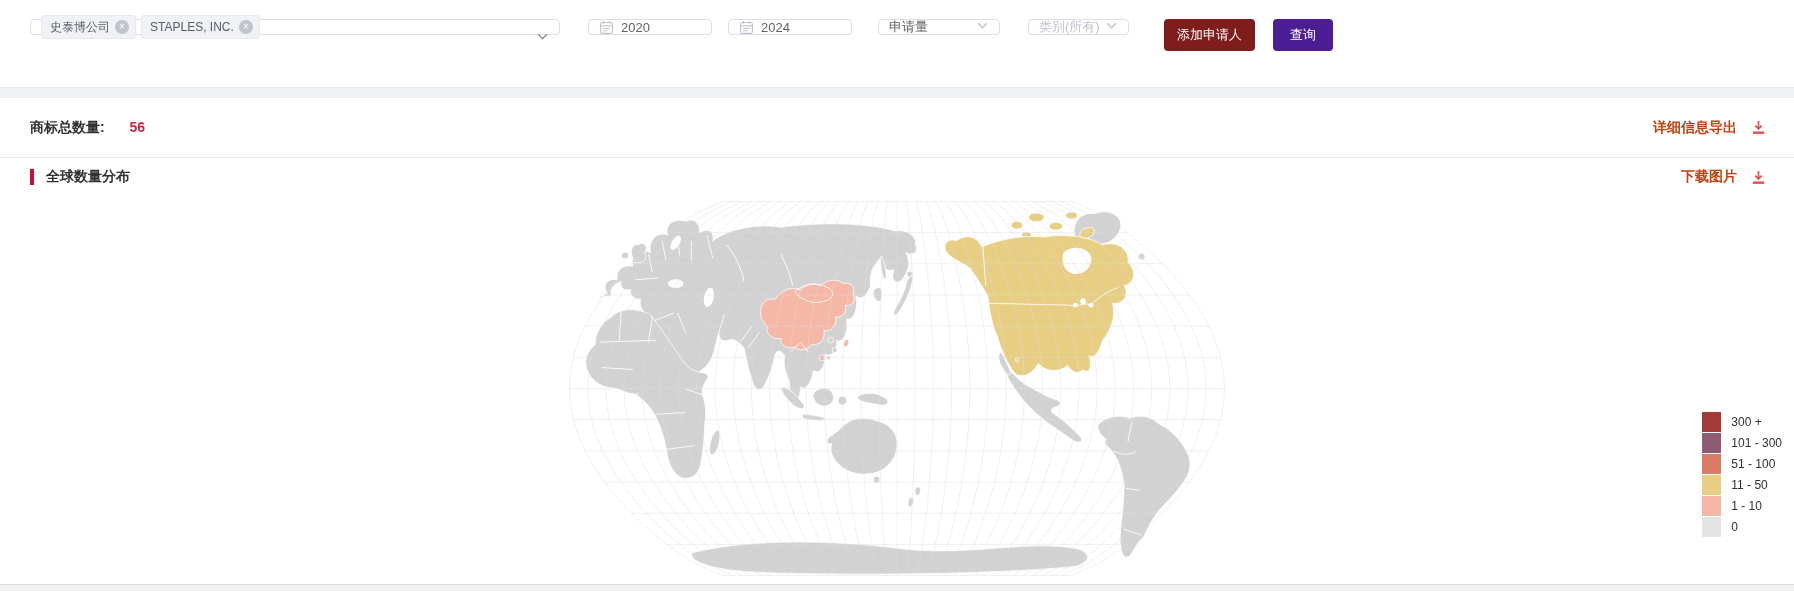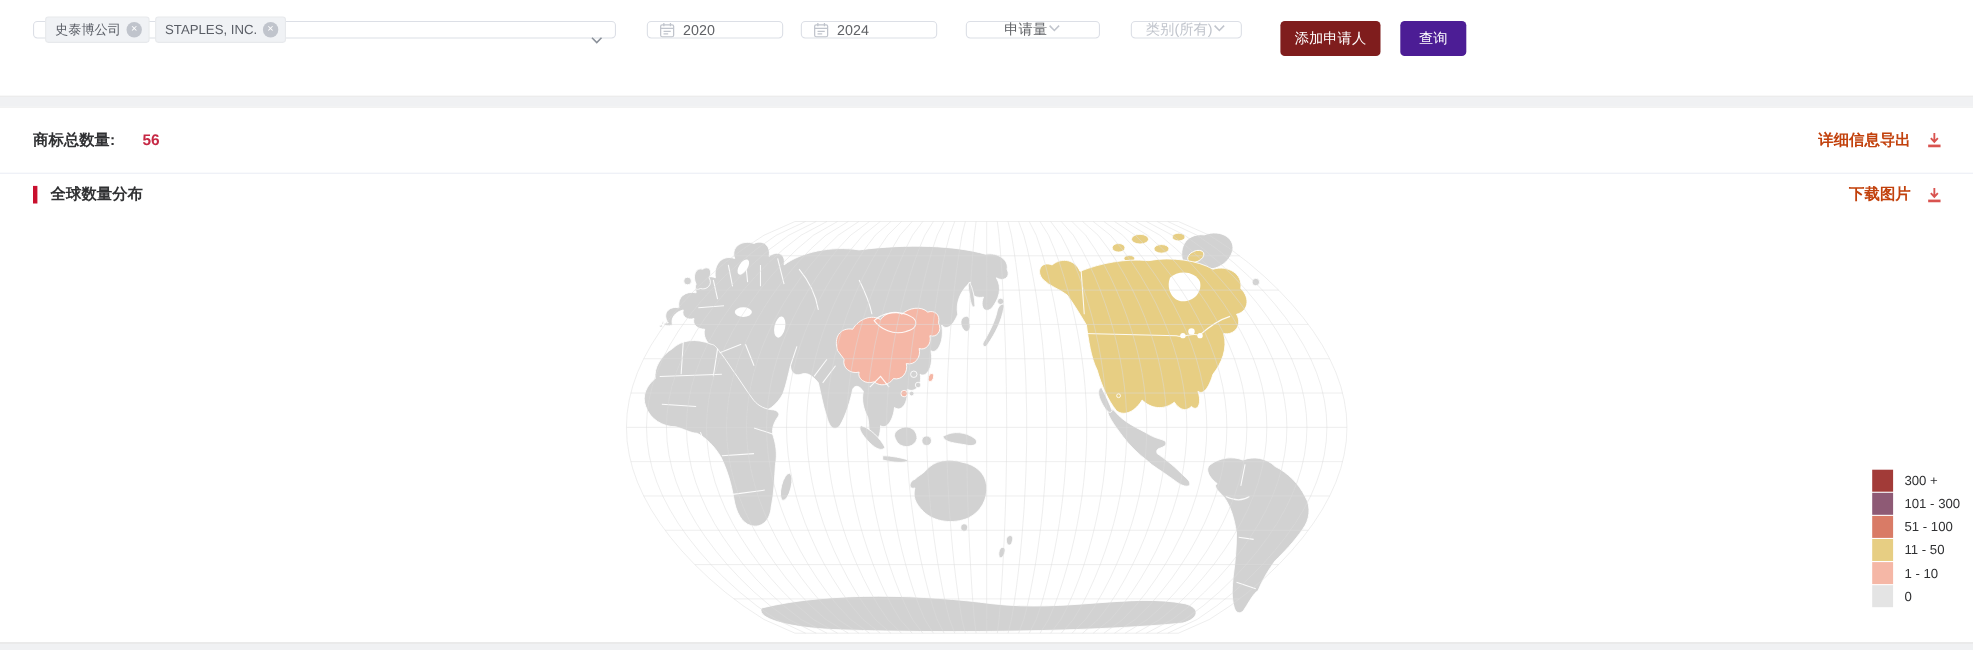--- a/index.html
+++ b/index.html
@@ -15,21 +15,21 @@
   .multiselect { width:530px; padding:0 30px 0 5px; position:relative; }
   .tag { height:24px; background:#f0f2f5; border:1px solid #e7e9ec; border-radius:3px;
          display:inline-flex; align-items:center; padding:0 6px 0 8px; font-size:12px;
          color:#5a5e66; margin-left:5px; white-space:nowrap; }
   .tag .close { width:14px; height:14px; border-radius:50%; background:#c0c4cc; color:#fff;
                 font-size:10px; line-height:14px; text-align:center; margin-left:5px; cursor:pointer; }
   .caret { position:absolute; right:10px; top:10px; }
   .date-input { width:124px; margin-left:28px; padding:0 10px; }
   .date-input + .date-input { margin-left:16px; }
   .date-input .cal { margin-right:7px; display:flex; }
-  .select { width:122px; margin-left:26px; padding:0 10px; justify-content:center; }
+  .select { width:122px; margin-left:26px; padding:0 10px; justify-content:space-between; }
   .select.cat { width:101px; margin-left:28px; }
   .select.cat .sel-text { color:#c0c4cc; }
   .btn { height:32px; border:none; border-radius:4px; color:#fff; font-size:13px;
          padding:0 13px; cursor:pointer; font-family:inherit; }
   .btn.add { margin-left:35px; }
   .btn.query { margin-left:18px; padding:0 17px; }
 
   
   .content { background:#fff; margin-top:9px; height:488px; border-top:1px solid #efefef;
              border-bottom:1px solid #dcdcdc; position:relative; }
@@ -39,21 +39,21 @@
   .link-group { display:flex; align-items:center; cursor:pointer; }
   .link-label { font-size:14px; font-weight:bold; color:#c2410c; }
   .dl-icon { margin-left:14px; display:flex; }
   .section-row { height:38px; display:flex; align-items:center; justify-content:space-between;
                  padding:0 28px 0 30px;gap:40px; }
   .section-title { display:flex; align-items:center; font-size:14px; font-weight:bold; color:#303133; }
   .red-bar { width:4px; height:16px; margin-right:12px; display:inline-block; }
   .map-wrap { height:385px; }
   .map-wrap svg { display:block; margin:0 auto; }
 
-  .legend { position:absolute; right:12px; bottom:32px; }
+  .legend { position:absolute; right:12px; bottom:47px; }
   .legend-row { display:flex; align-items:center; height:20px; margin-top:1px; }
   .legend-swatch { width:19px; height:20px; }
   .legend-label { font-size:12px; color:#303133; margin-left:10px; white-space:nowrap; }
 </style>
 </head>
 <body>
 
 <div class="page">
 
   <div class="filter-bar">

